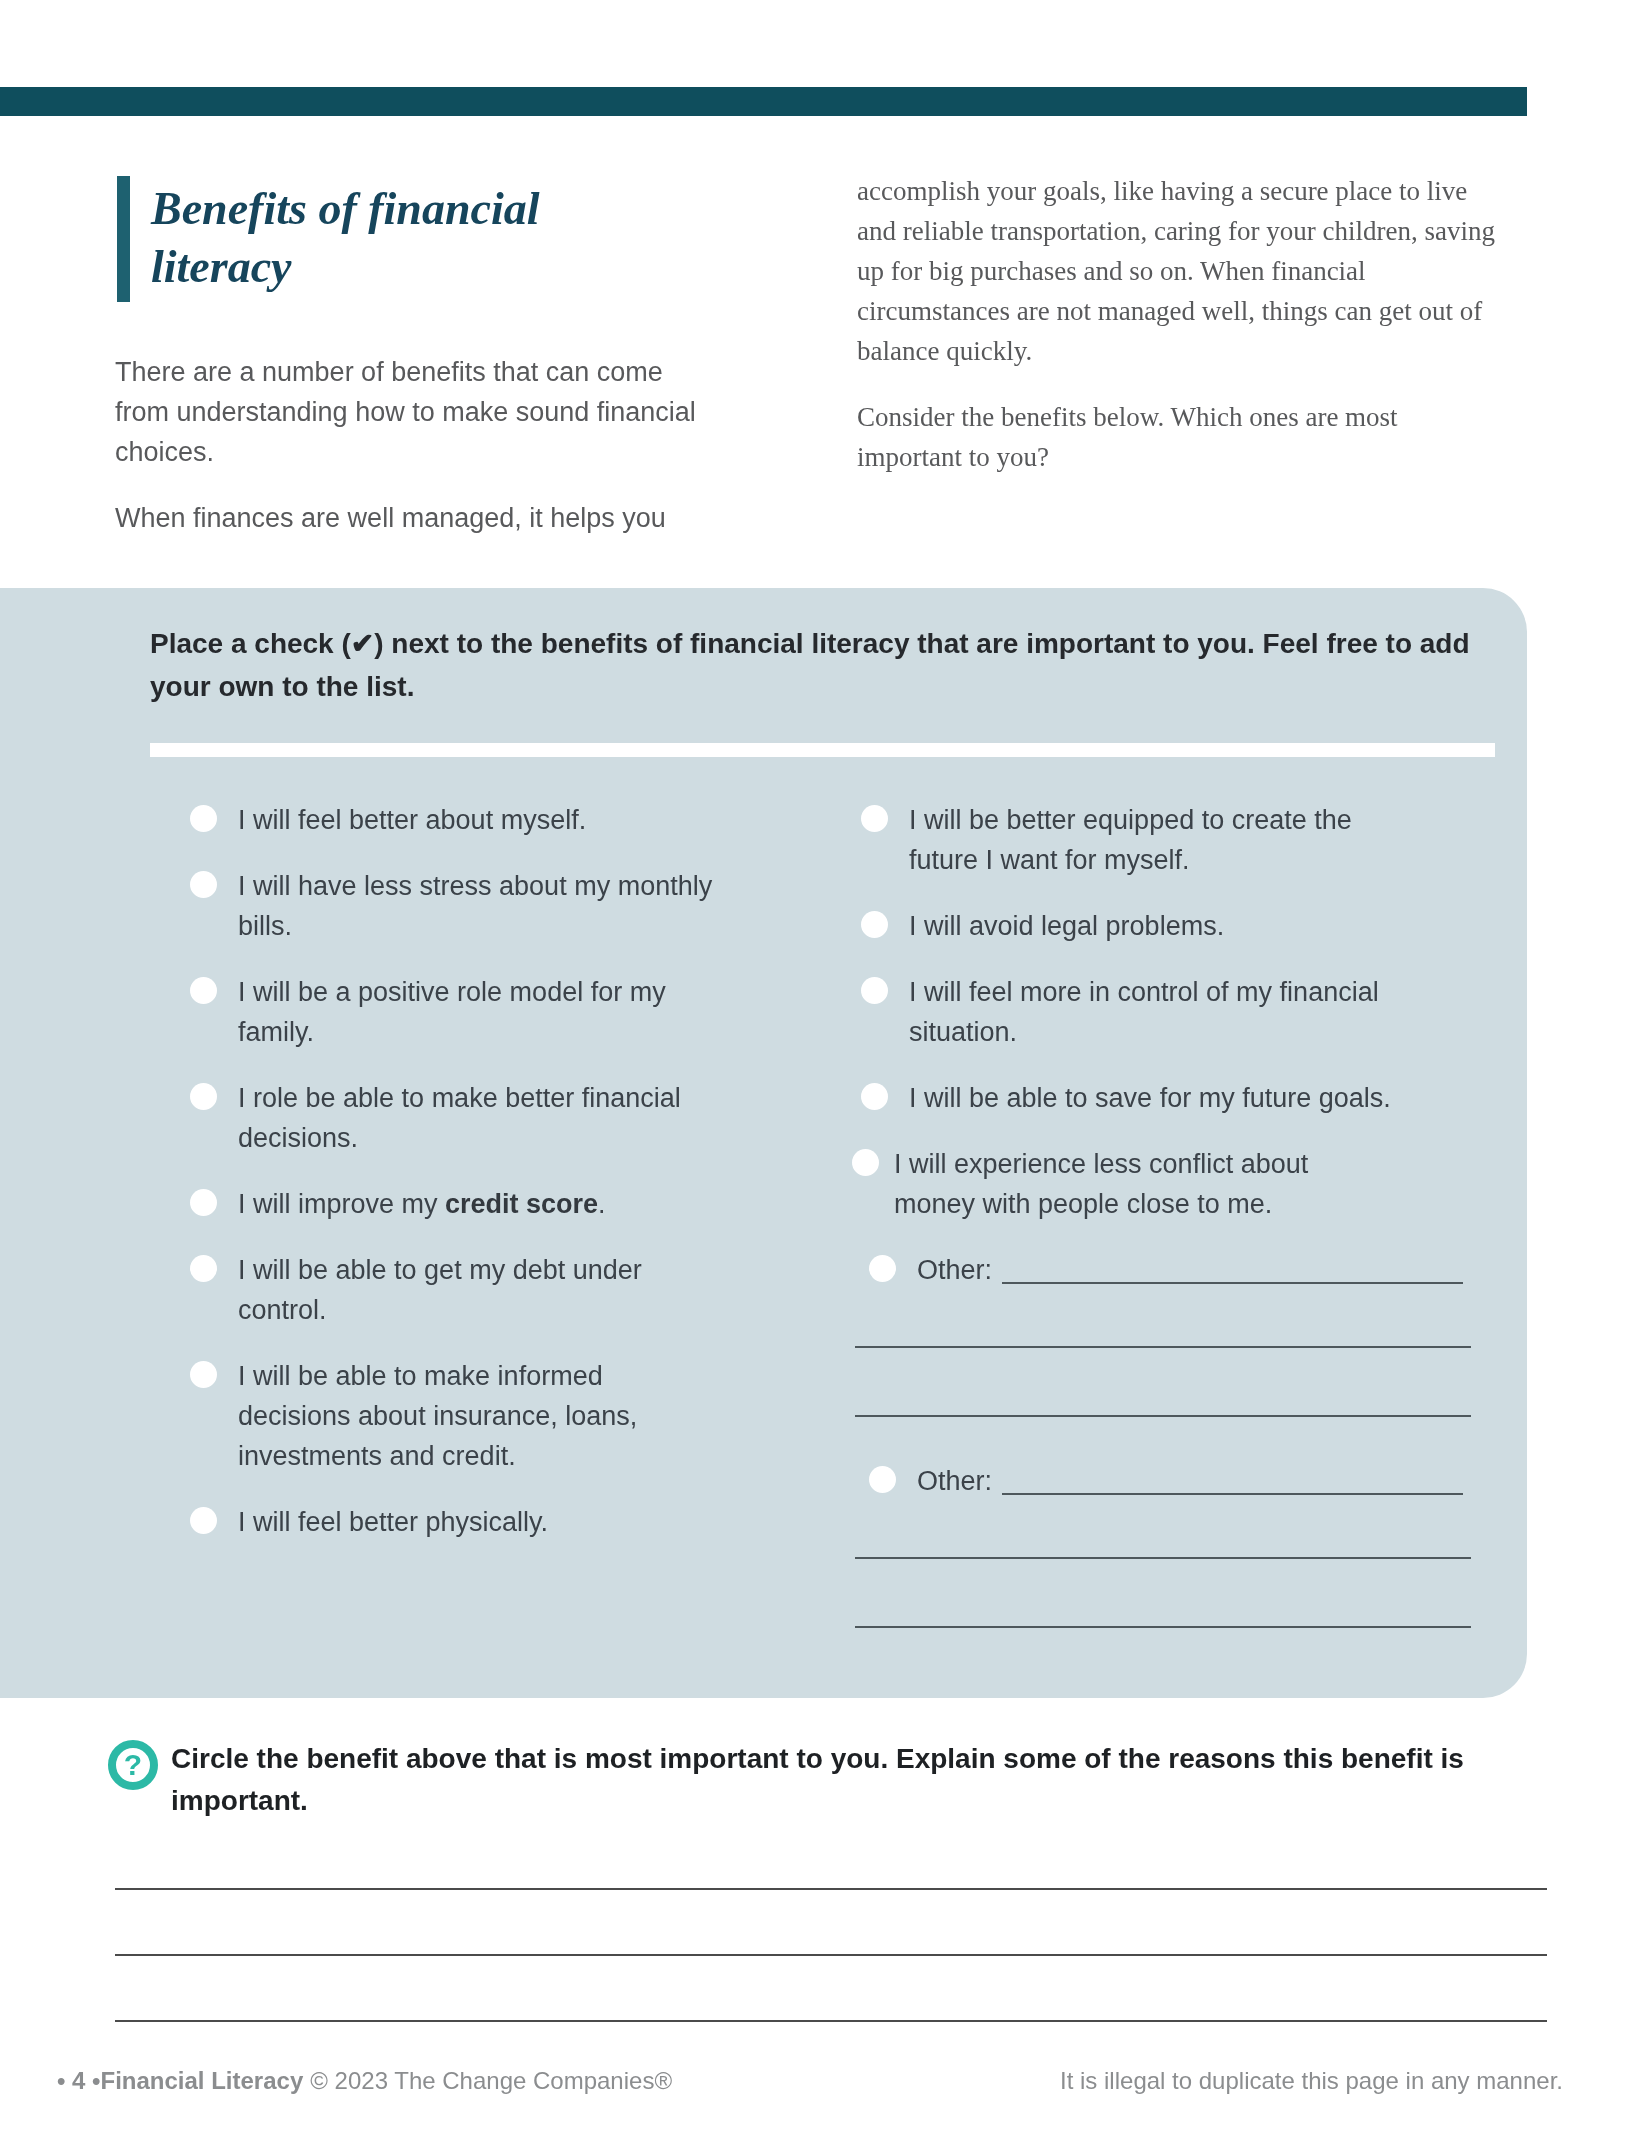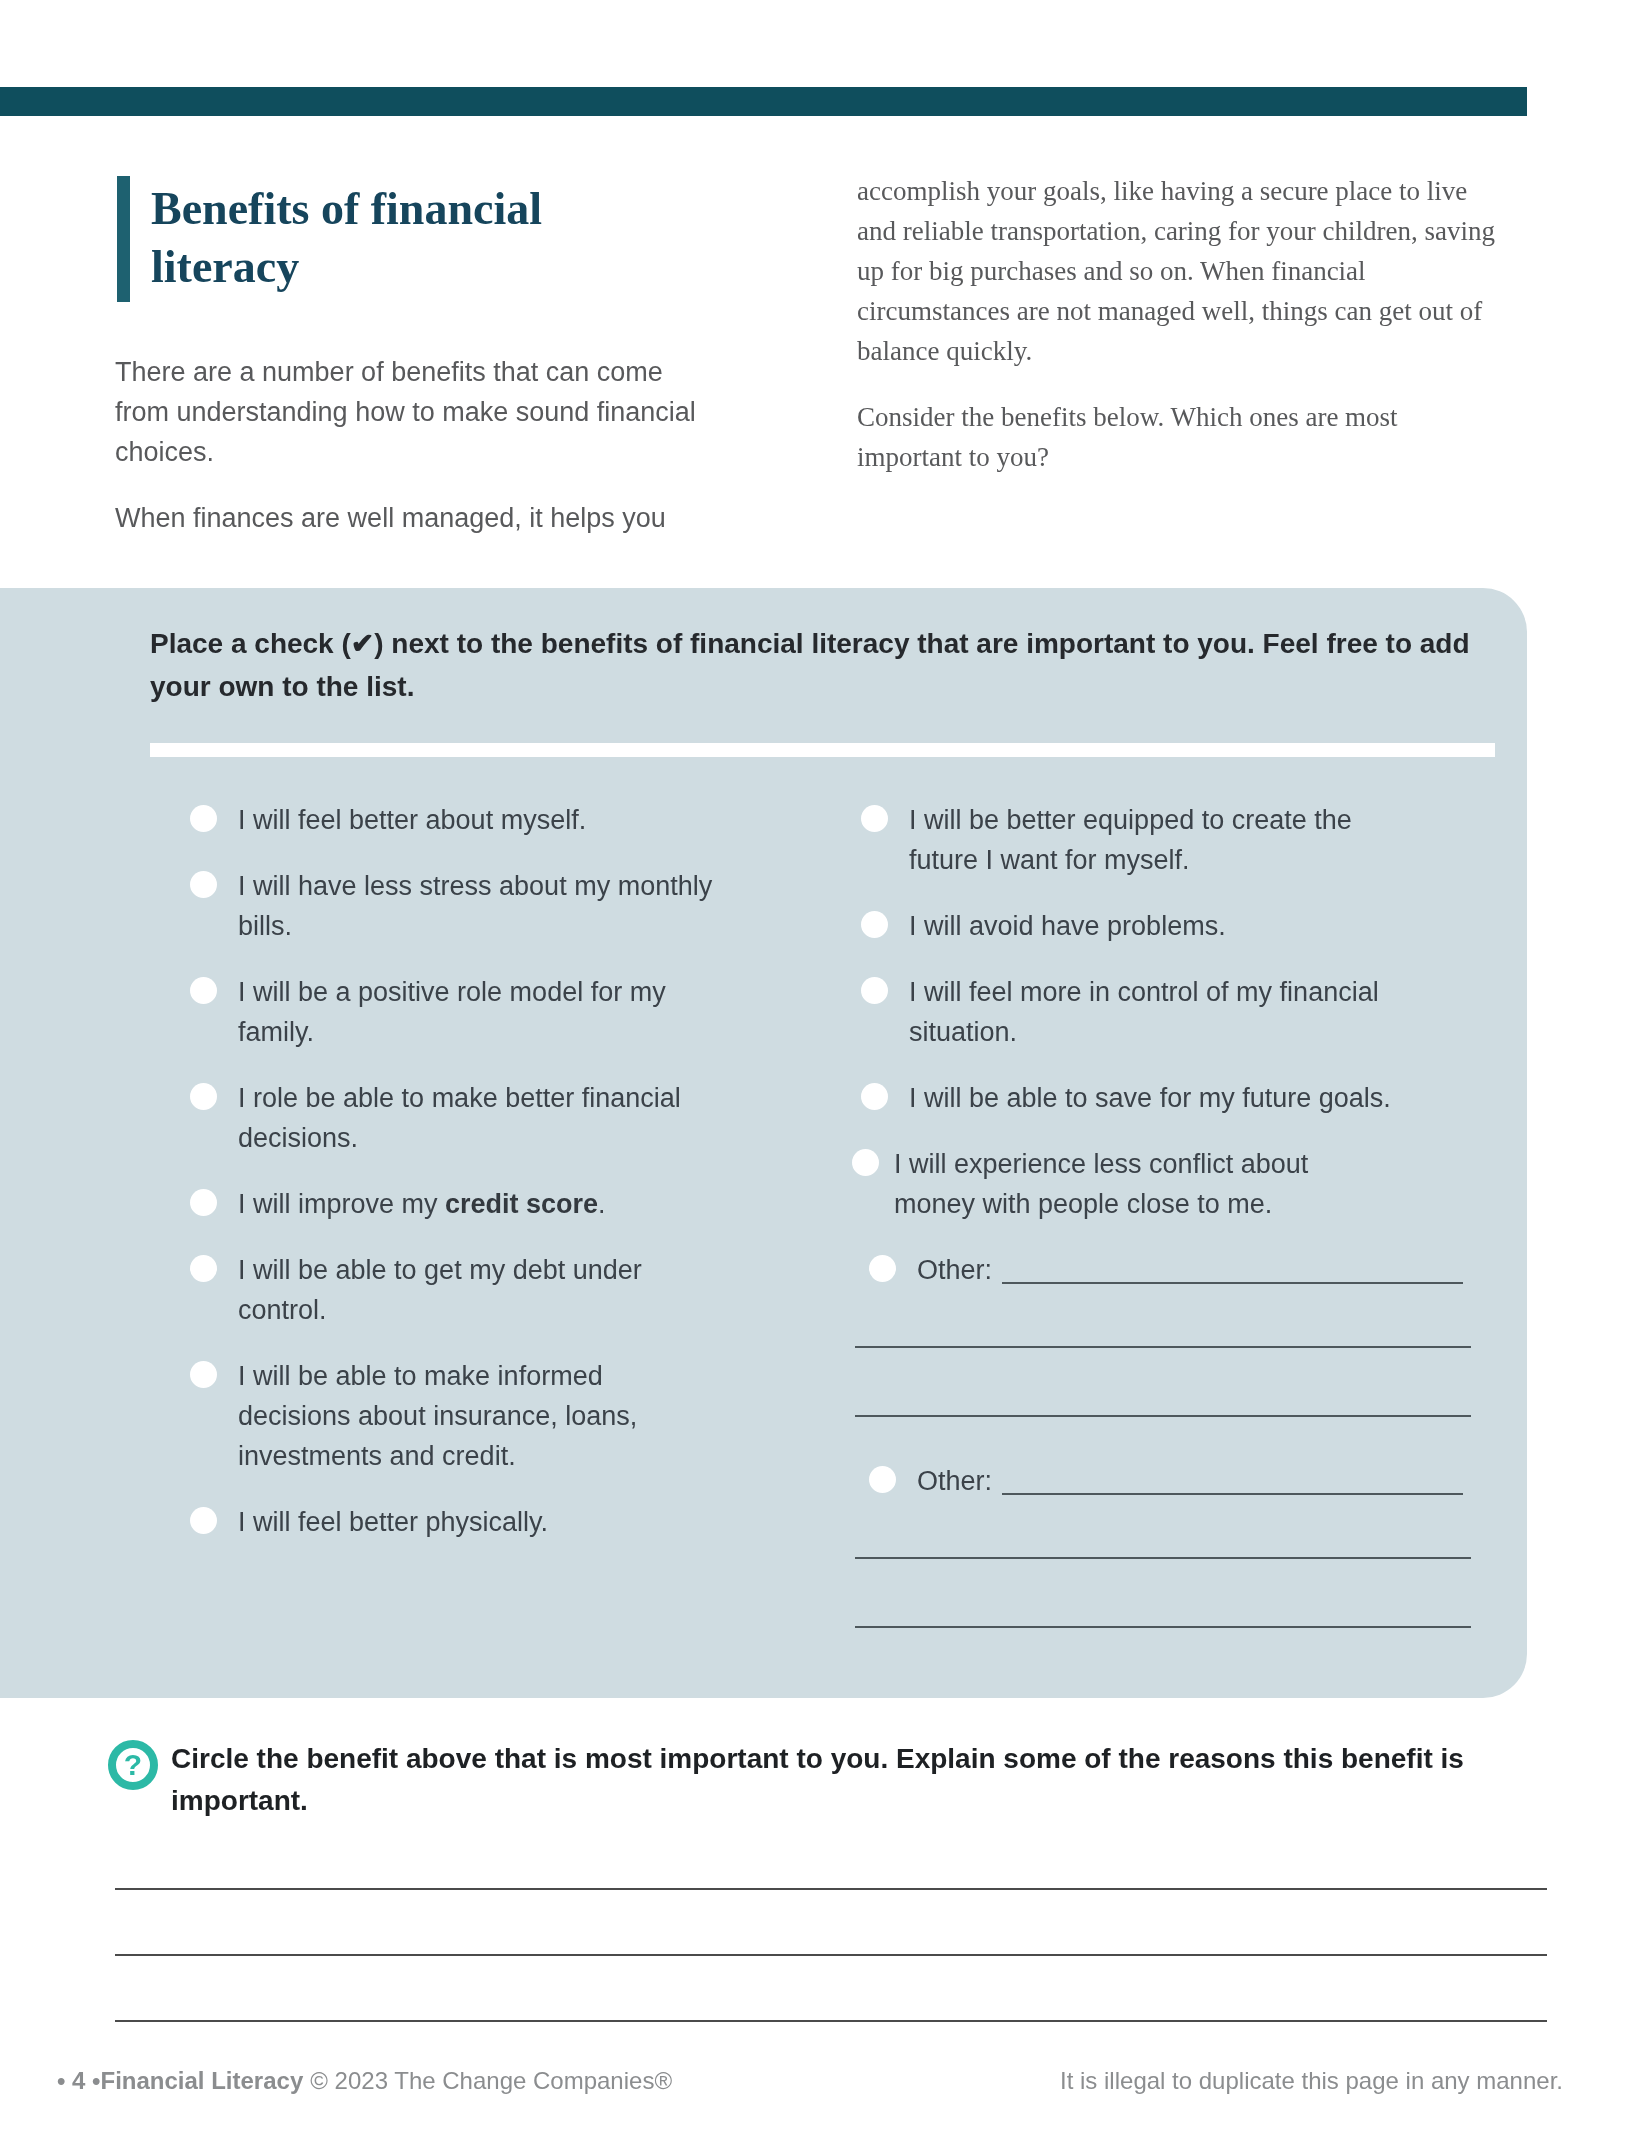--- a/index.html
+++ b/index.html
@@ -21,21 +21,21 @@
     border-left:13px solid #1e6170;
     padding:4px 0 6px 21px;
   }
   .title-block h1{
     margin:0;
     font-family:"Liberation Serif", serif;
     font-weight:700;
     font-size:46px;line-height:58px;
     color:#16455c;
   }
-  .title-block h1 span{display:block;}
+  .title-block h1 span{display:block;font-style:italic;}
   
   .intro-left{position:absolute;left:115px;top:352px;width:600px;}
   .intro-right{position:absolute;left:857px;top:171px;width:640px;font-family:Liberation Serif, serif;}
   .intro-left p,.intro-right p{
     margin:0 0 26px 0;
     font-size:27px;line-height:40px;color:#58595b;
   }
   
   .bluebox{
     position:absolute;left:0;top:588px;width:1527px;height:1110px;
@@ -190,21 +190,21 @@
       </div>
     </div>
 
     <div class="col right">
       <div class="item">
         <span class="dot"></span>
         <span class="txt">I will be better equipped to create the future I want for myself.</span>
       </div>
       <div class="item">
         <span class="dot"></span>
-        <span class="txt">I will avoid have problems.</span>
+        <span class="txt">I will avoid legal problems.</span>
       </div>
       <div class="item">
         <span class="dot"></span>
         <span class="txt">I will feel more in control of my financial situation.</span>
       </div>
       <div class="item">
         <span class="dot"></span>
         <span class="txt">I will be able to save for my future goals.</span>
       </div>
       <div class="item tight">

